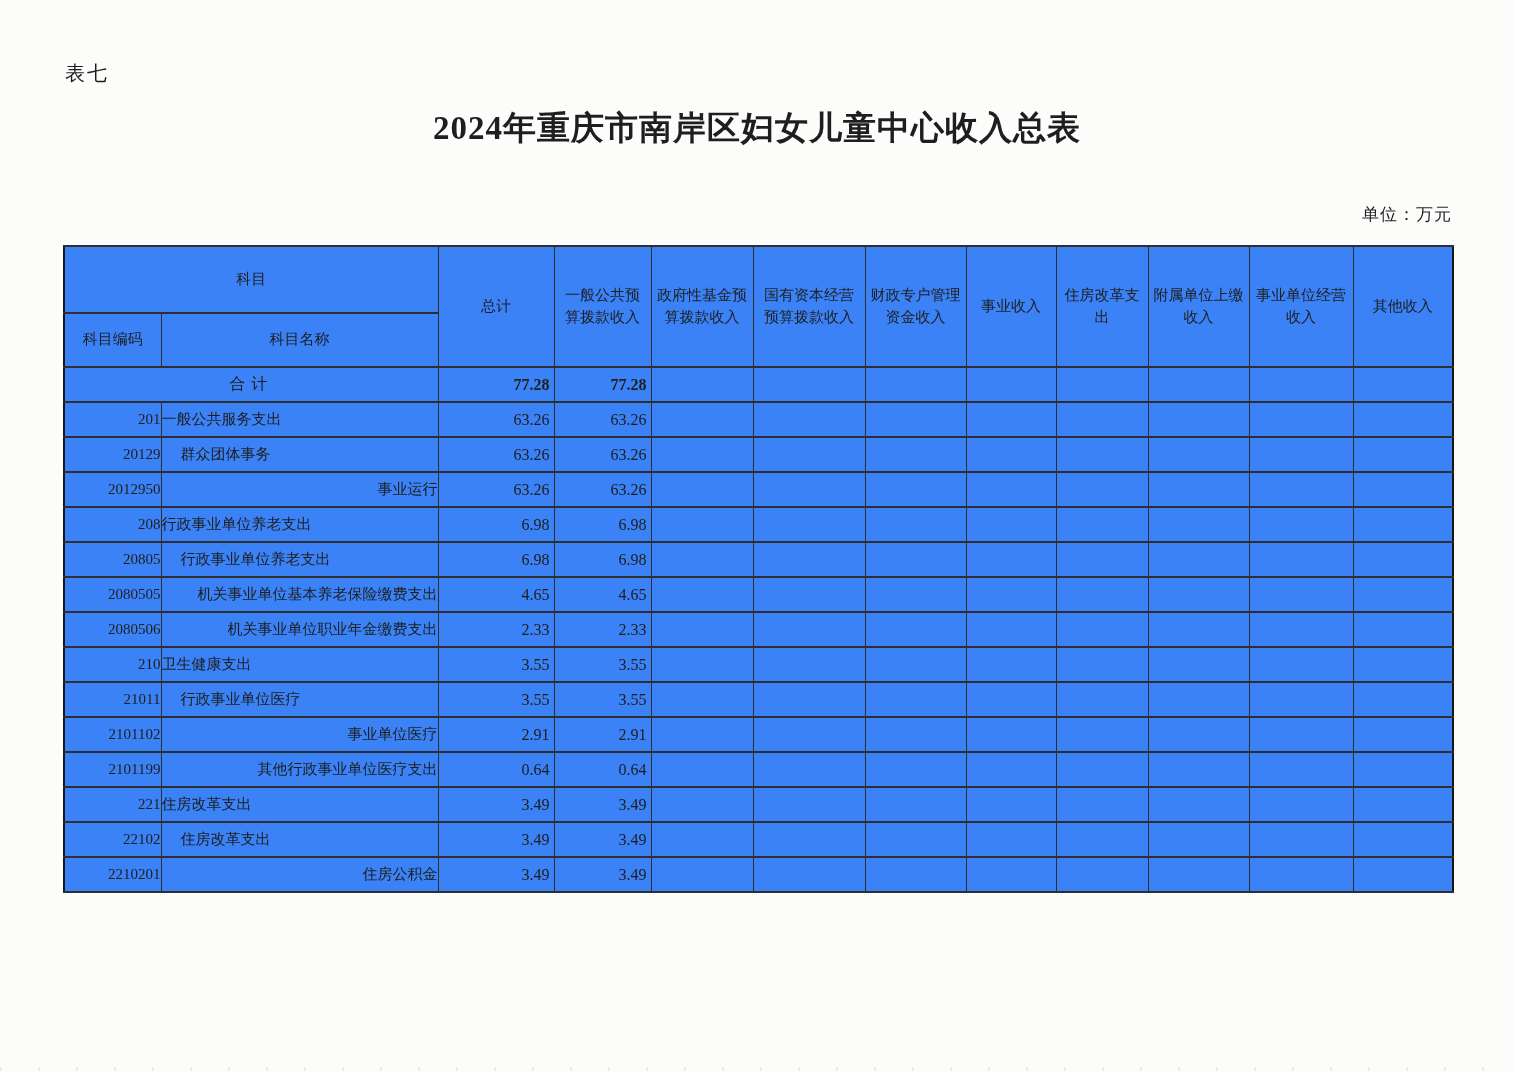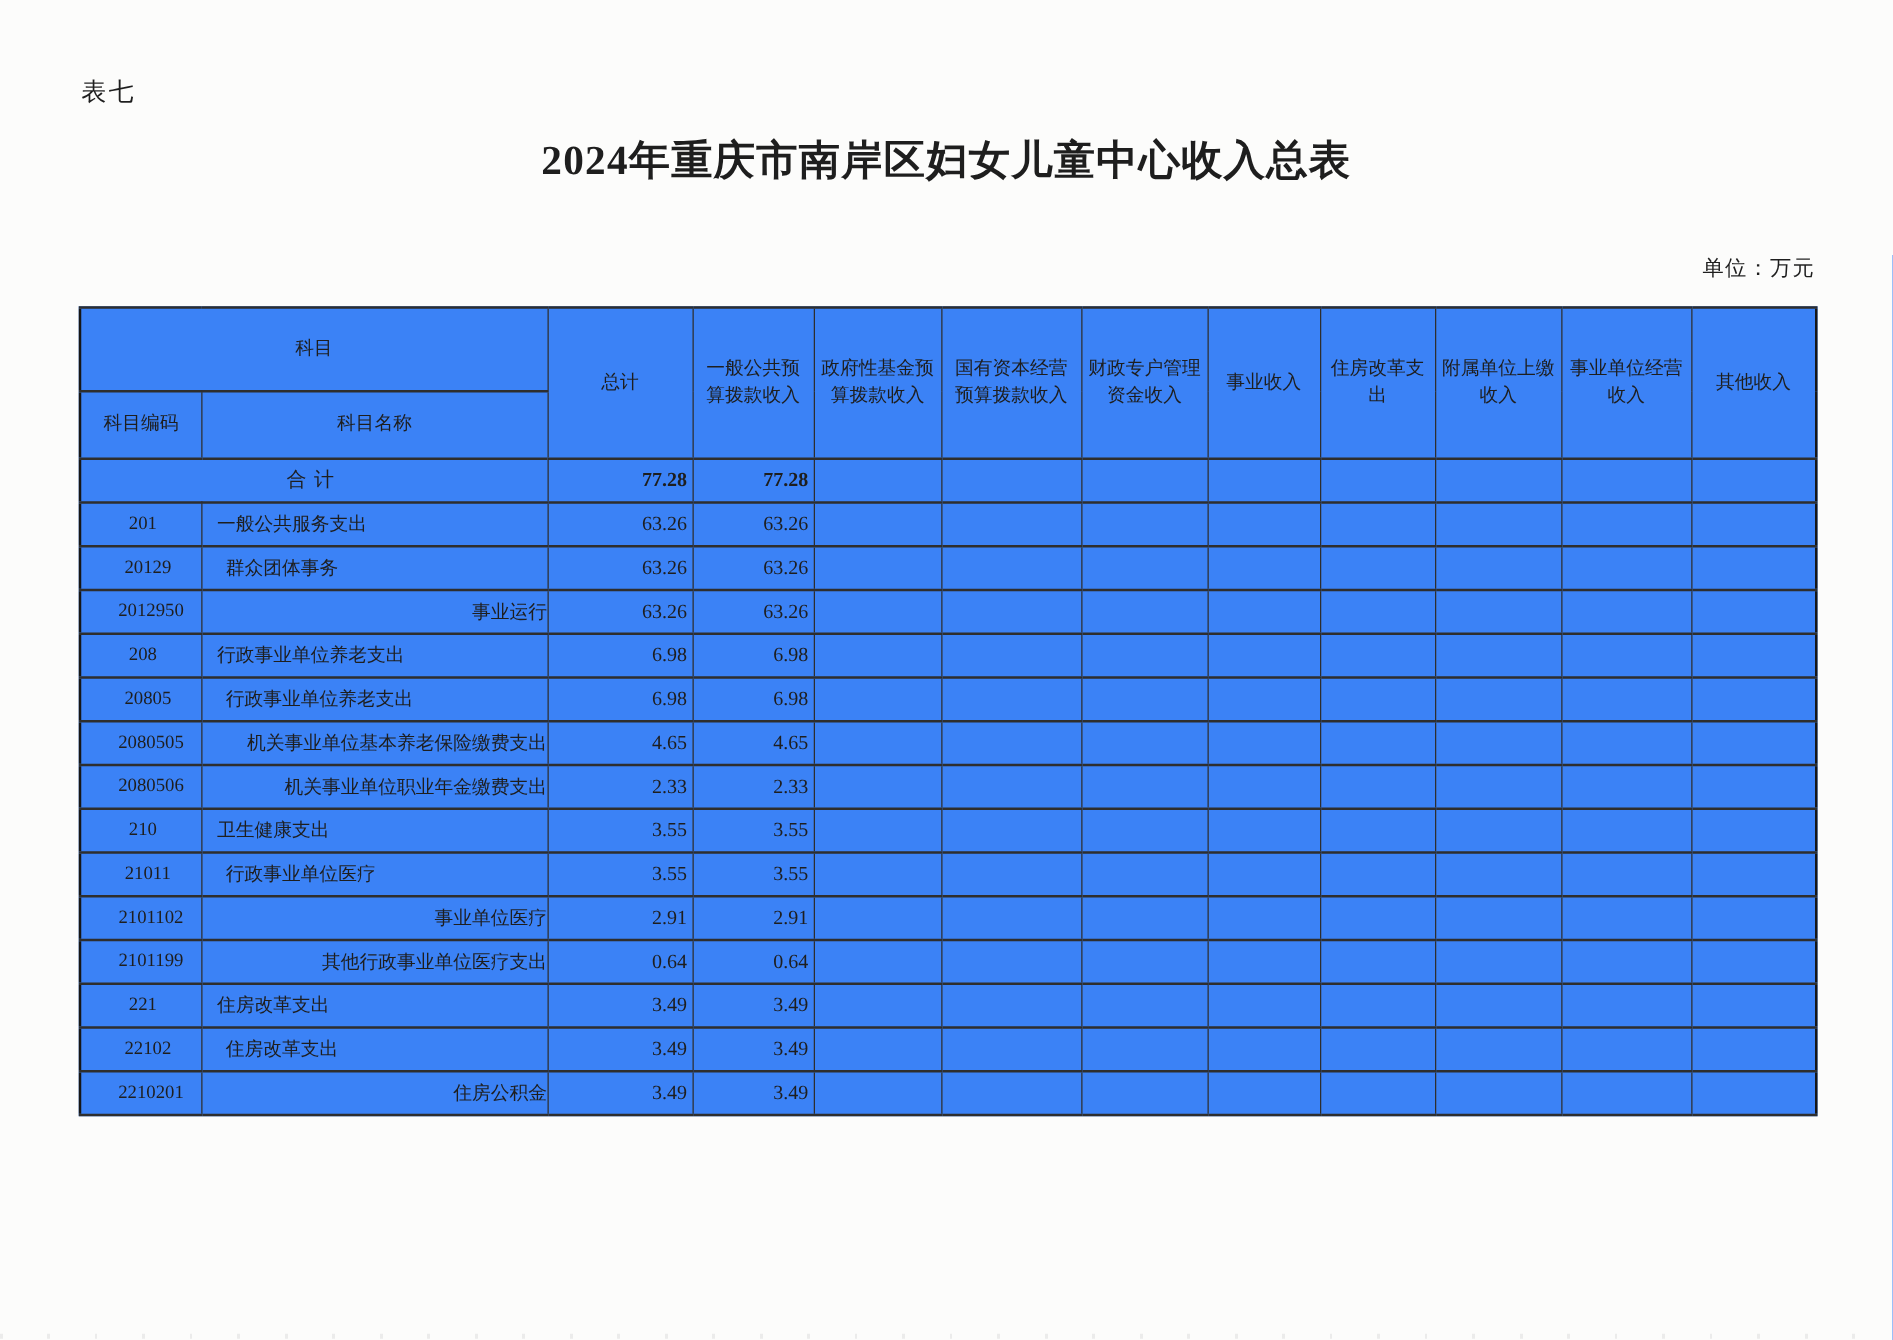--- a/index.html
+++ b/index.html
@@ -34,26 +34,26 @@
     vertical-align:middle;
     overflow:hidden;
   }
   .income-table thead th {
     font-weight:normal; font-size:15px; text-align:center;
     padding:2px 5px; line-height:1.45;
   }
   .row-head-1 { height:67px; }
   .row-head-2 { height:54px; }
   .income-table tbody tr { height:35px; }
-  .code-cell { font-size:15px; text-align:center;margin-top:16px; }
+  .code-cell { font-size:15px; text-align:right;margin-top:16px; }
   .code-cell.lvl0 { padding-left:3px; }
   .code-cell.lvl1 { padding-left:11px; }
   .code-cell.lvl2 { padding-left:16px; }
   .name-cell { font-size:15px; text-align:left; }
-  .name-cell.lvl0 { padding-left:12px; }
+  .name-cell.lvl0 { }
   .name-cell.lvl1 { padding-left:19px; }
   .name-cell.lvl2 { padding-left:27px;text-align:right; }
   .val-cell { text-align:right; padding-right:4px; font-size:16px; }
   .total-label { text-align:center; font-size:16px; letter-spacing:6px; }
   .total-val { font-weight:bold; }
   .scan-artifact-row {
     position:absolute; left:0; right:0; bottom:1px; height:4px;
     background:repeating-linear-gradient(90deg,#dedede 0 2px,transparent 2px 38px);
     opacity:.55;
   }

